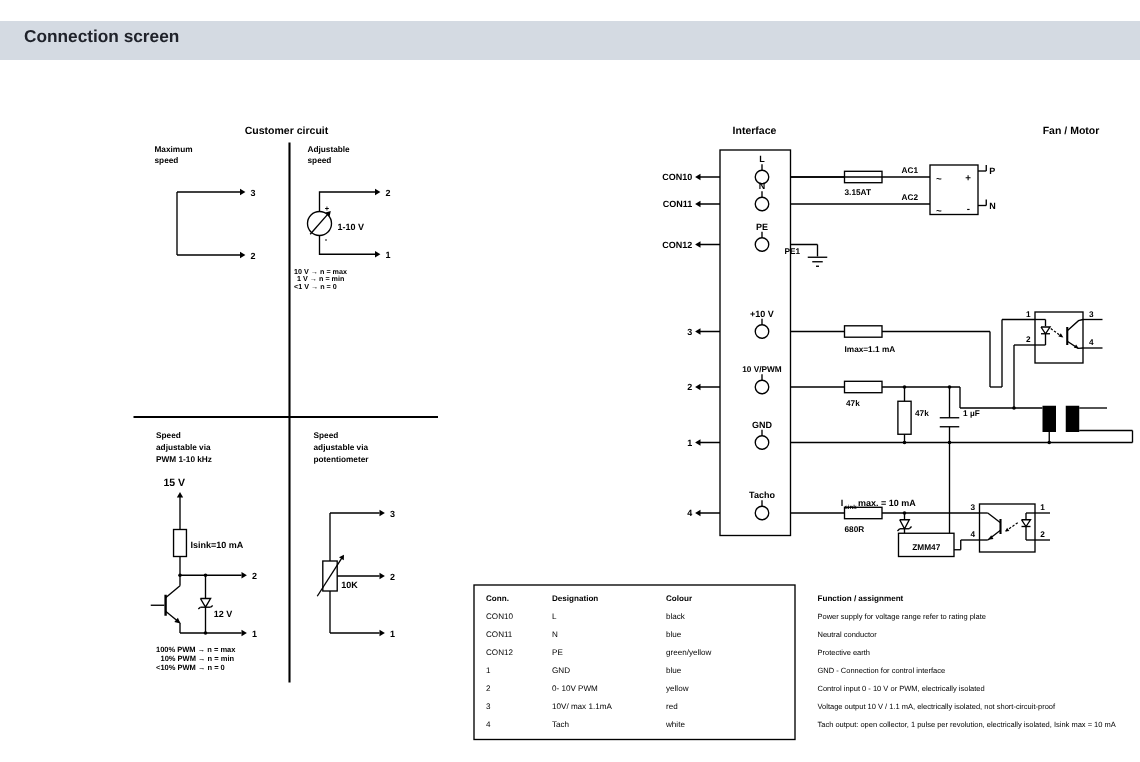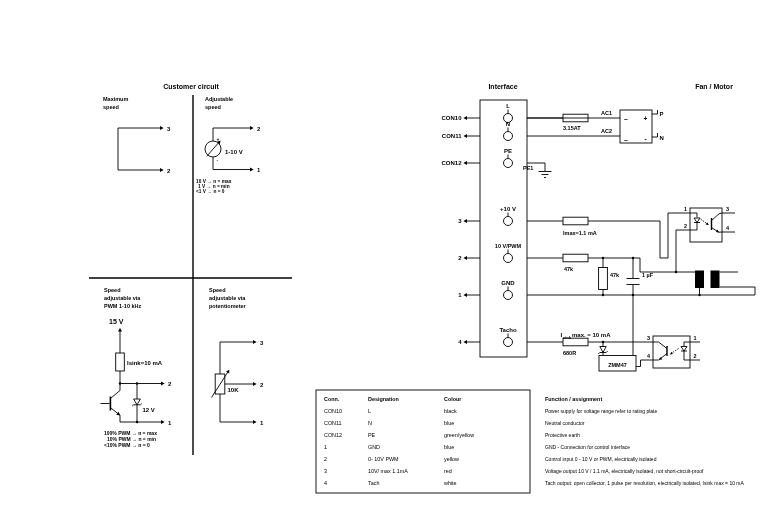--- a/index.html
+++ b/index.html
@@ -17,20 +17,23 @@
   .wire{stroke:#000;stroke-width:0.9;fill:none}
   .wire2{stroke:#000;stroke-width:1.4;fill:none}
   .blk{fill:#000;stroke:none}
   .whitebox{fill:#fff;stroke:#000;stroke-width:0.9}
   .dash{stroke:#000;stroke-width:0.8;fill:none;stroke-dasharray:1.6 1.1}
 </style>
 </head>
 <body>
 
 <div id="page">
+  <div id="topbar">
+    <span>Connection screen</span>
+  </div>
 
   <svg width="760" height="508" viewBox="0 0 760 508">
 
     <g>
       <text class="t7 mid" x="191" y="89">Customer circuit</text>
       <g class="wire2">
         <path d="M193 95 V455"></path>
           <path d="M89 278 H292"></path>
       </g>
 

